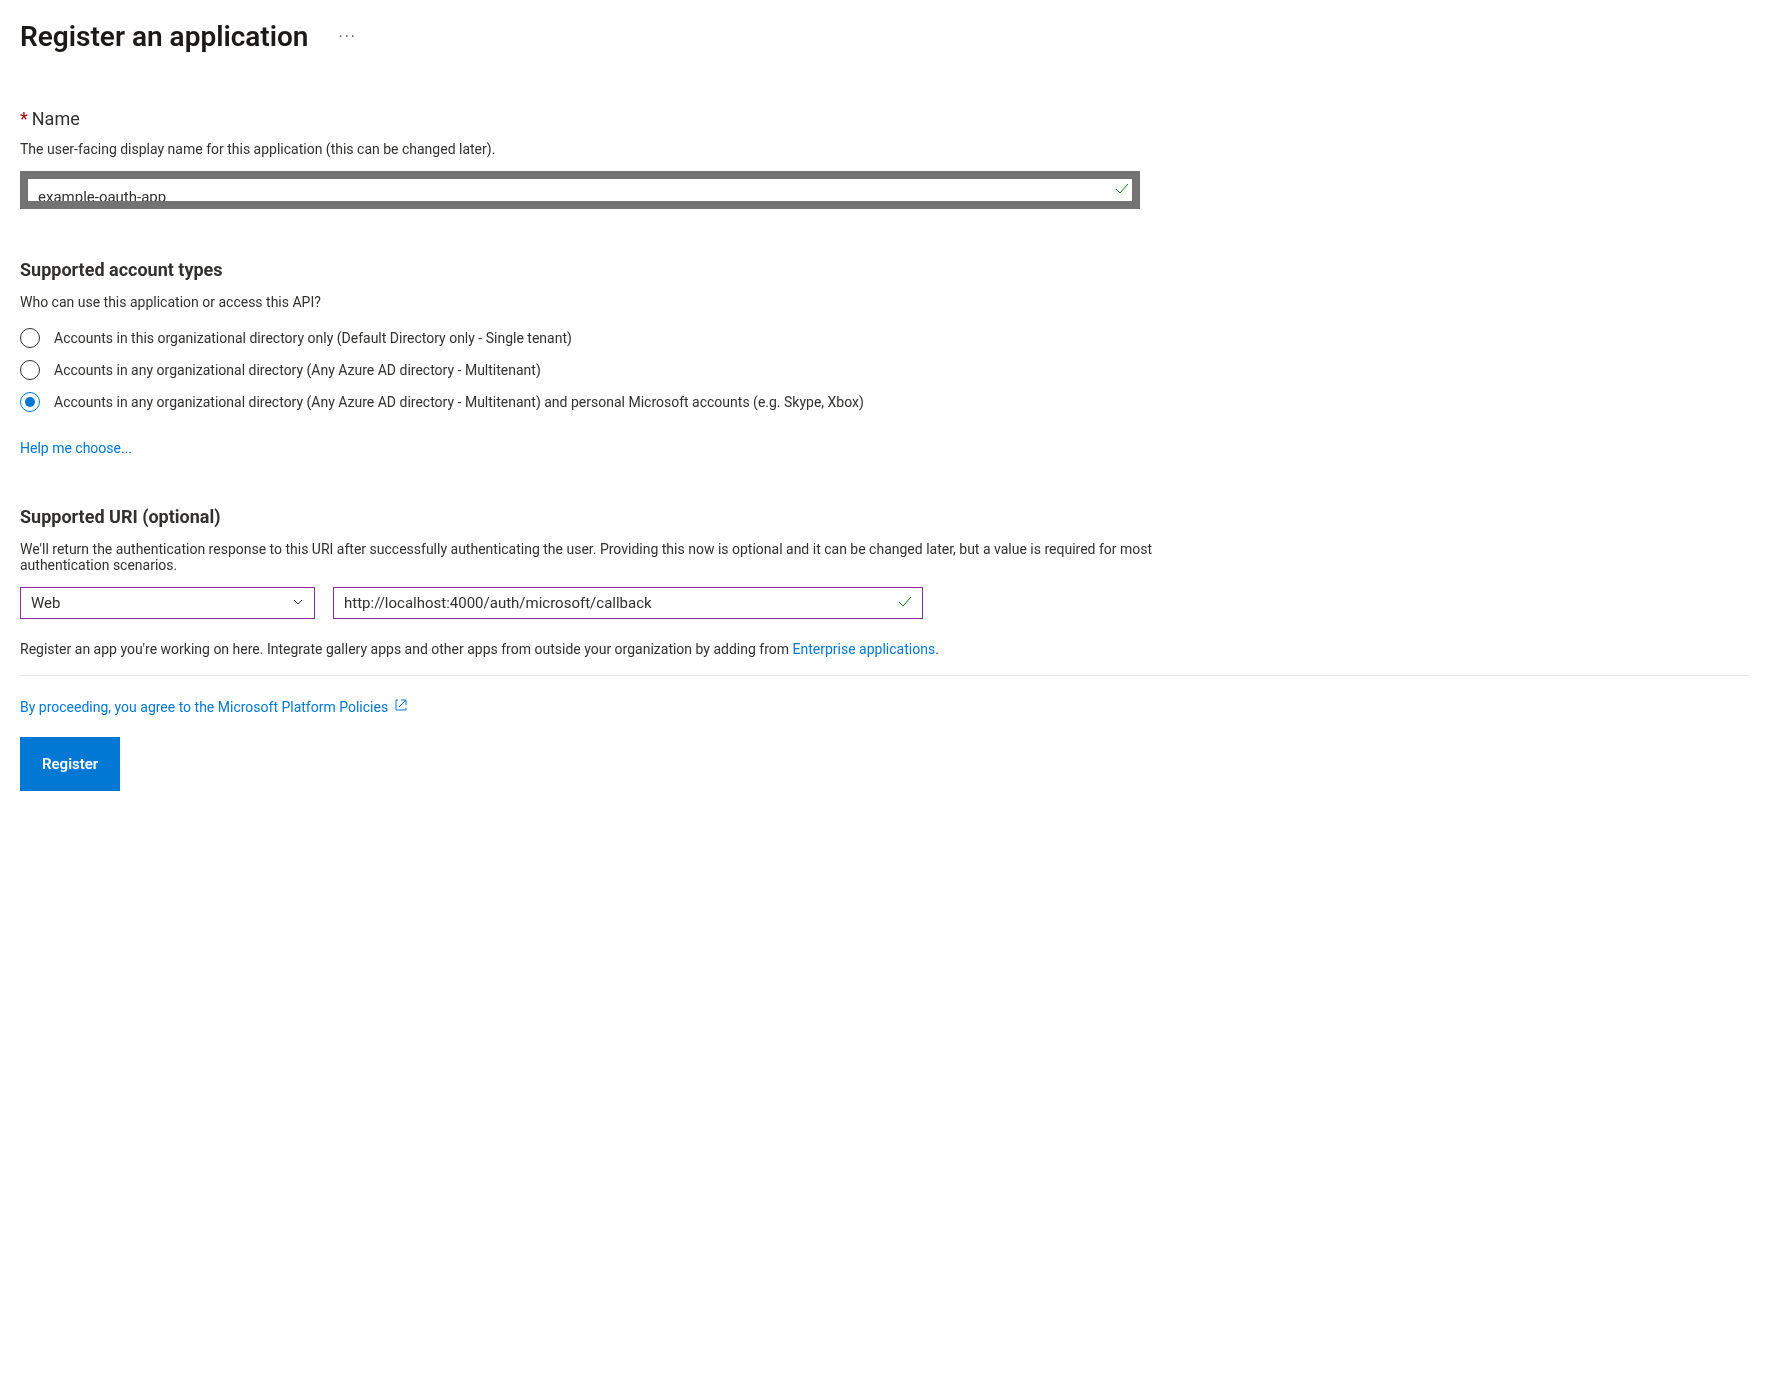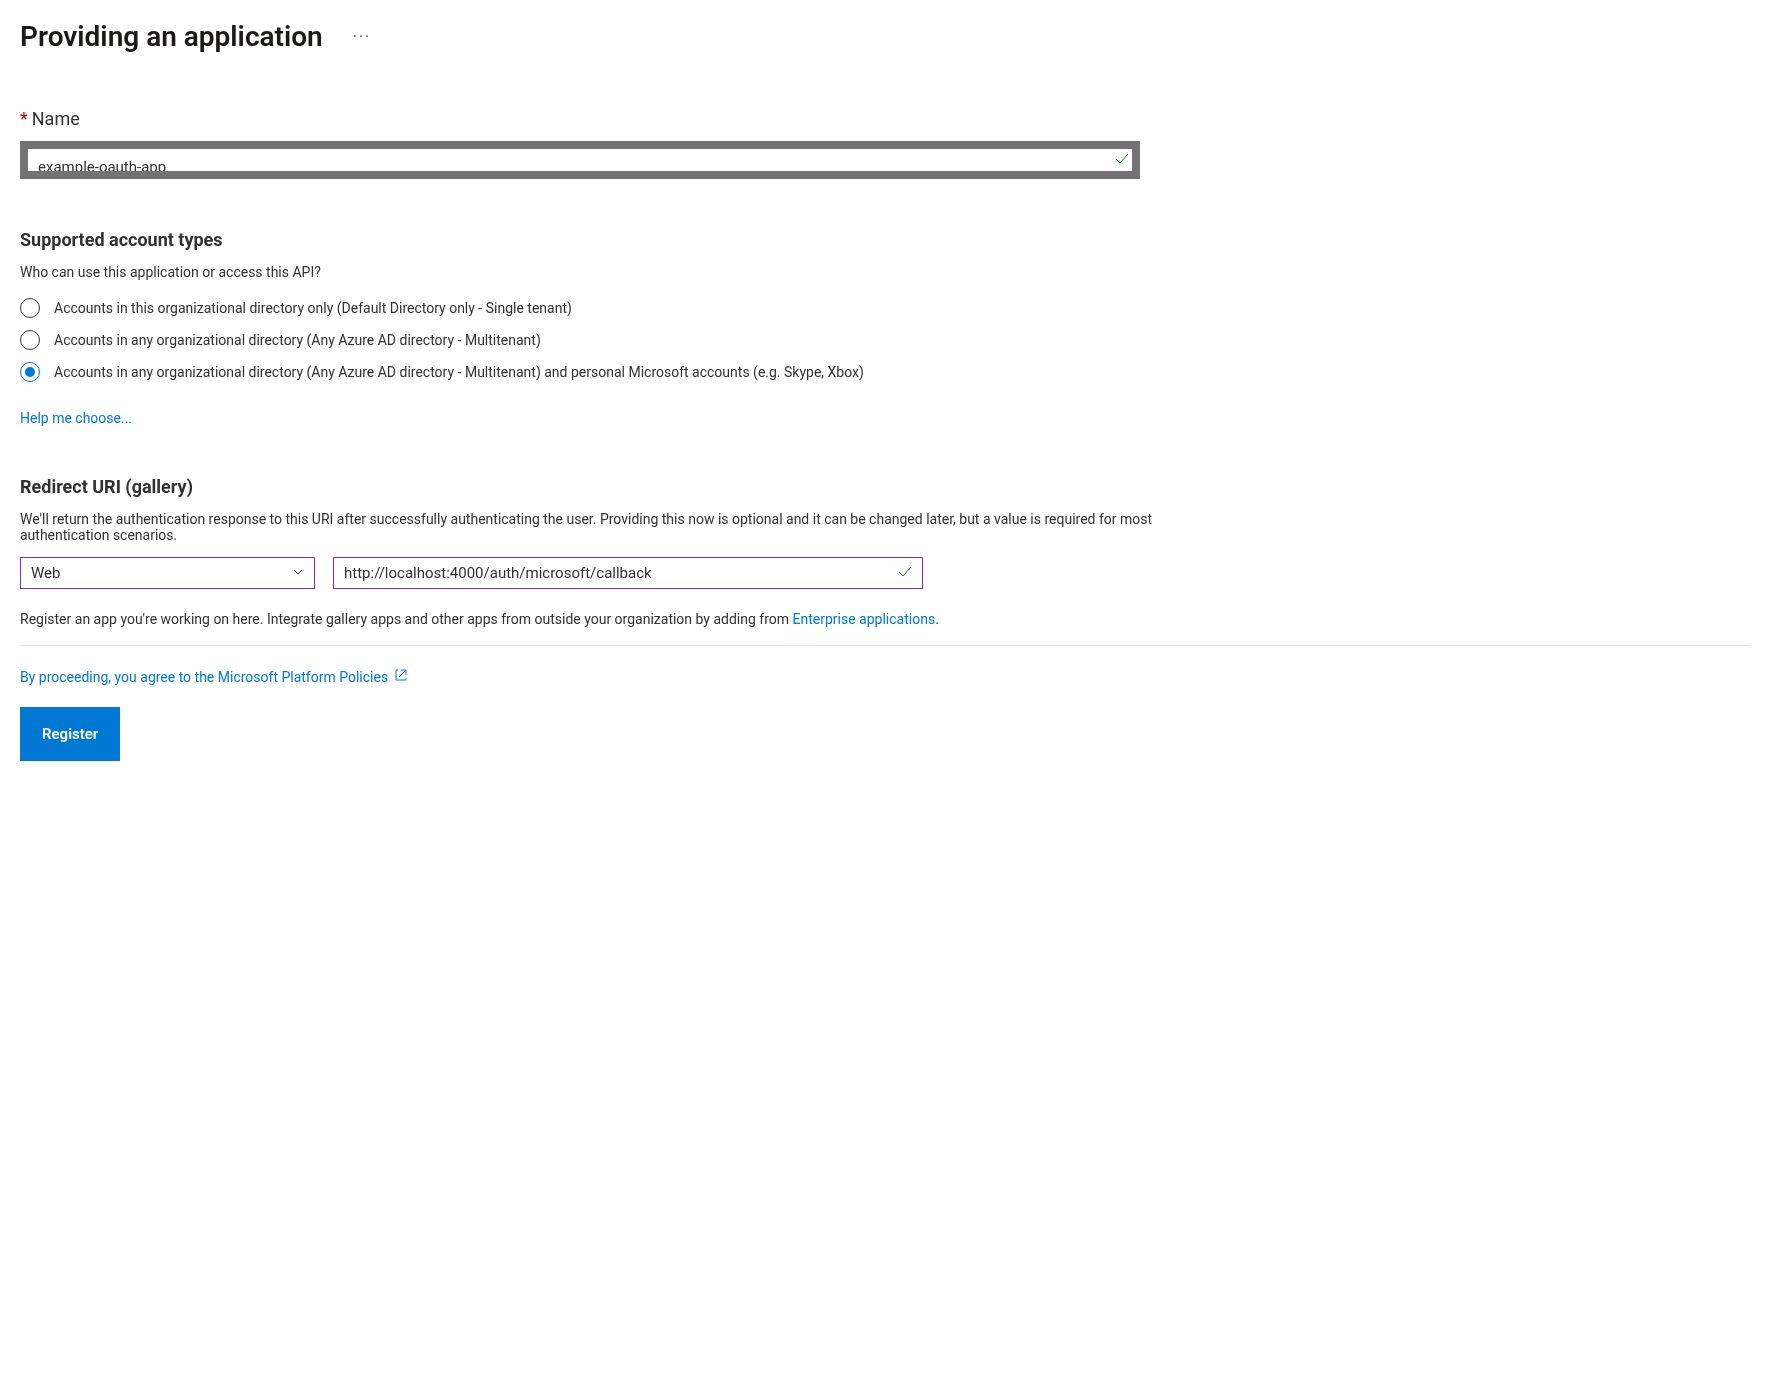--- a/index.html
+++ b/index.html
@@ -207,29 +207,30 @@
       font-family: inherit;
       cursor: pointer;
     }
   </style>
 </head>
 <body>
 
 
 
 <div class="header-row">
-  <h1 class="page-title">Providing an application</h1>
+  <h1 class="page-title">Register an application</h1>
   <span class="more-dots">···</span>
 </div>
 
 <div class="field-group">
   <div class="field-label-row">
     <span class="required-asterisk">*</span>
     <span class="field-label">Name</span>
   </div>
+  <p class="field-description">The user-facing display name for this application (this can be changed later).</p>
   <div class="text-input-wrapper">
     <input type="text" class="text-input" value="example-oauth-app" style="">
     <span class="input-checkmark">
       <svg width="16" height="16" viewBox="0 0 16 16" fill="none">
           <path d="M2 8.5L6 12.5L14 3.5" stroke="currentColor" stroke-width="1" fill="none"></path>
         </svg>
     </span>
   </div>
 </div>
 
@@ -249,21 +250,21 @@
       <span class="radio-circle selected">
           <span class="radio-dot"></span>
         </span>
       <span class="radio-label">Accounts in any organizational directory (Any Azure AD directory - Multitenant) and personal Microsoft accounts (e.g. Skype, Xbox)</span>
     </label>
   </div>
   <a class="link">Help me choose...</a>
 </div>
 
 <div class="field-group" style="margin-bottom:0;">
-  <h2 class="section-heading">Redirect URI (gallery)</h2>
+  <h2 class="section-heading">Supported URI (optional)</h2>
   <p class="field-description" style="max-width:1140px;">We'll return the authentication response to this URI after successfully authenticating the user. Providing this now is optional and it can be changed later, but a value is required for most authentication scenarios.</p>
   <div class="redirect-row">
     <div class="select-wrapper">
       <span class="select-value">Web</span>
       <span class="select-chevron">
         <svg width="12" height="12" viewBox="0 0 12 12">
             <path d="M2 4 L6 8 L10 4" stroke="currentColor" stroke-width="1" fill="none"></path>
           </svg>
       </span>
     </div>

